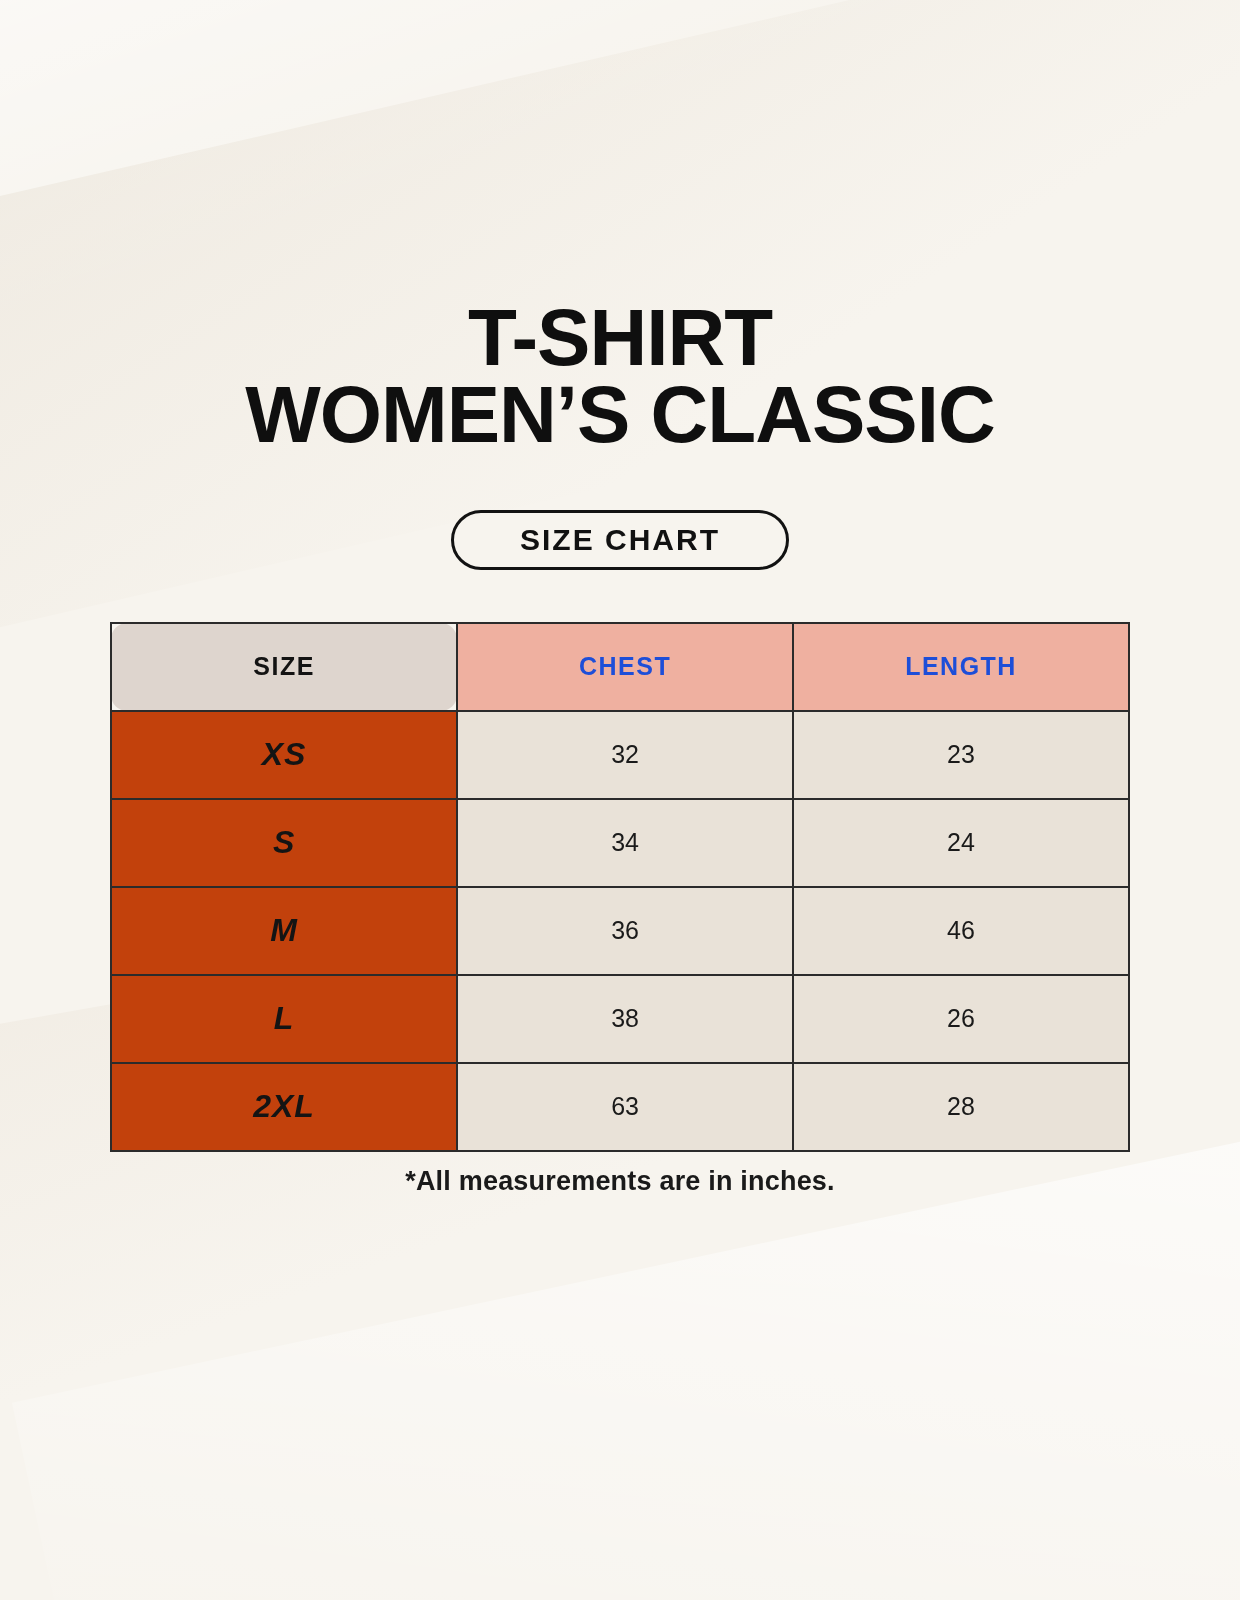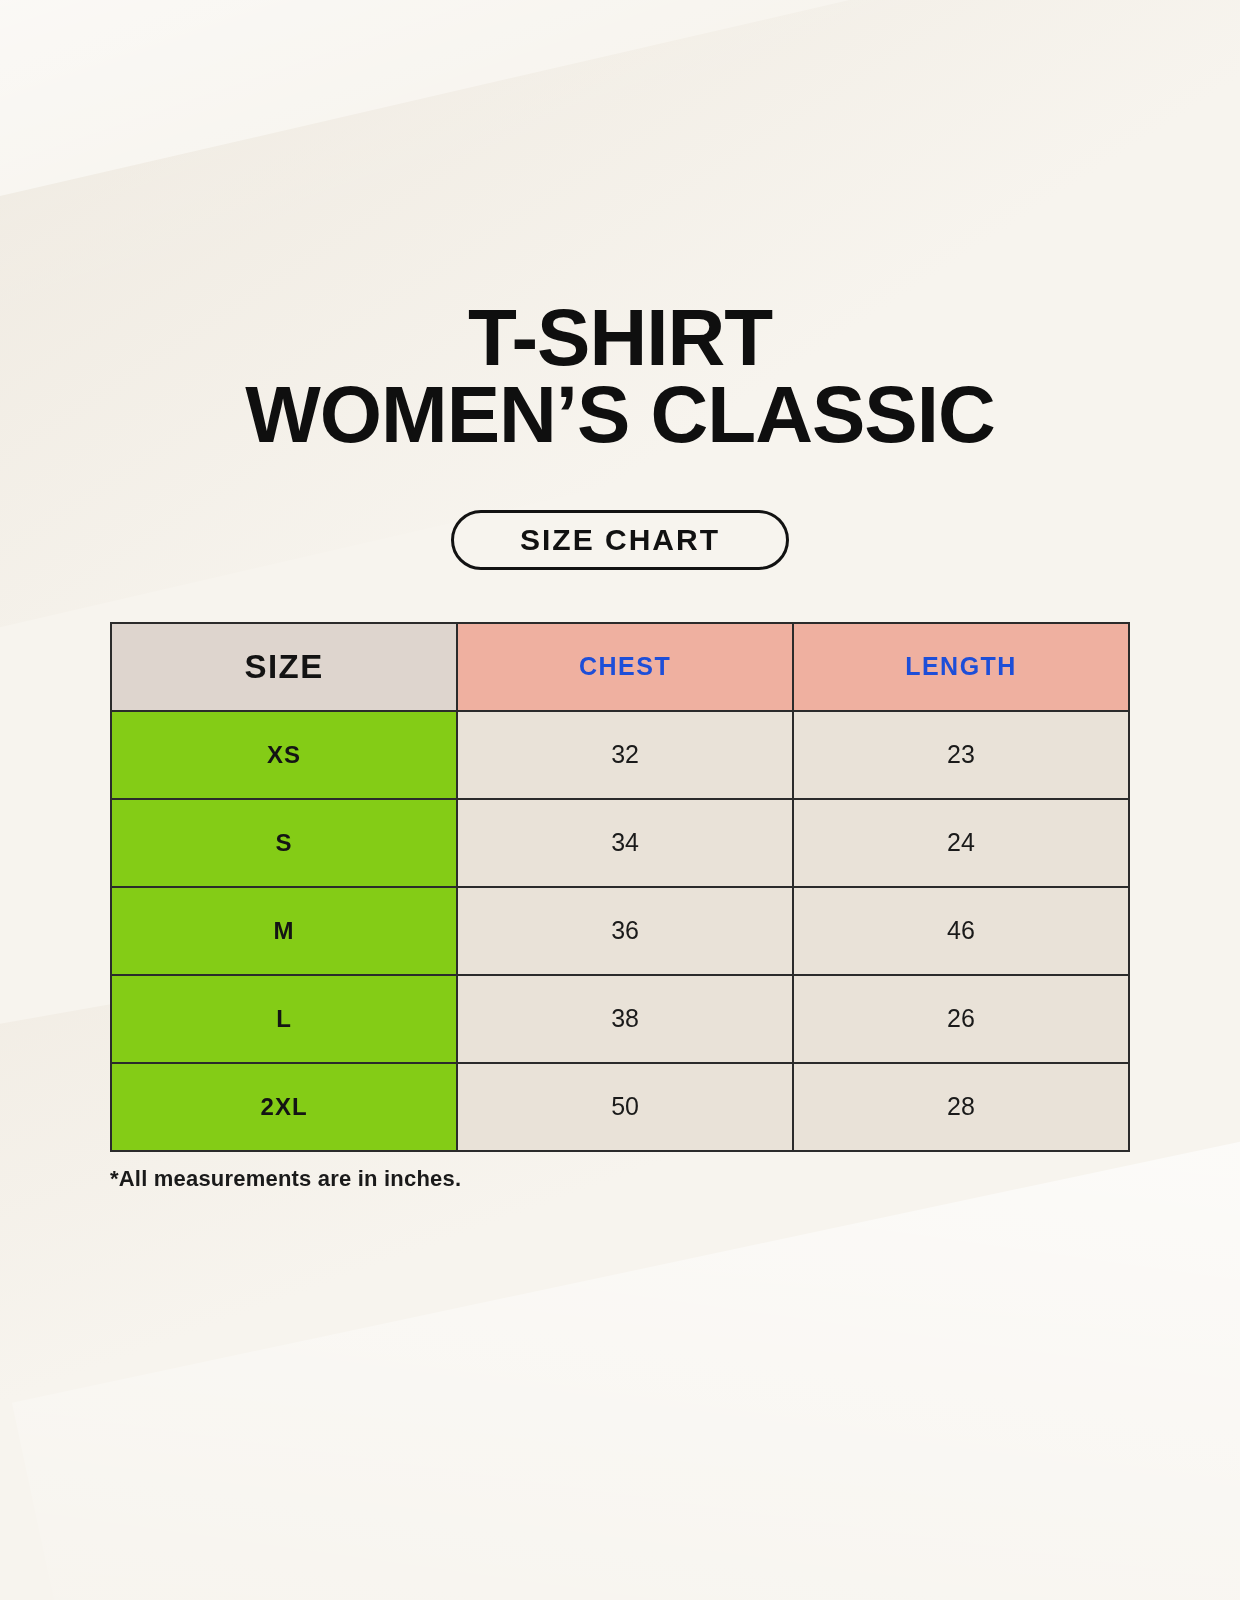--- a/index.html
+++ b/index.html
@@ -108,54 +108,56 @@
   }
   table.size-table th,
   table.size-table td {
     border: 2px solid #2b2b2b;
     height: 84px;
     text-align: center;
     vertical-align: middle;
   }
   th.head-size {
     background: #ded5ce;
-    font-size: 33px;
+    font-size: 25px;
     font-weight: 700;
     letter-spacing: 1.5px;
     color: #131313;
+    border-radius: 16px;
   }
   th.head-measure {
     background: #efb0a0;
     font-size: 25px;
     font-weight: 700;
     letter-spacing: 1.5px;
     color: #1d4ed8;
   }
   td.cell-size {
-    background: #84cc16;
-    font-size: 24px;
+    background: #c2410c;
+    font-size: 32px;
     font-weight: 700;
     letter-spacing: 1px;
     color: #141414;
+    font-style: italic;
   }
   td.cell-value {
     background: #e9e2d8;
     font-size: 25px;
     font-weight: 400;
     color: #1a1a1a;
   }
   col.col-size { width: 34%; }
   col.col-chest { width: 33%; }
   col.col-length { width: 33%; }
 
   .footnote {
     width: 1020px;
     margin: 14px auto 12px auto;
-    text-align: left;
-    font-size: 22px;
+    text-align: center;
+    font-size: 27px;
     font-weight: 600;
     color: #1a1a1a;
     letter-spacing: 0.2px;
   }
 </style>
 </head>
 <body>
 
 <div class="bg-sheen-a"></div>
 <div class="bg-sheen-b"></div>
@@ -203,21 +205,21 @@
           <td class="cell-value">36</td>
           <td class="cell-value">46</td>
         </tr>
         <tr>
           <td class="cell-size">L</td>
           <td class="cell-value">38</td>
           <td class="cell-value">26</td>
         </tr>
         <tr>
           <td class="cell-size">2XL</td>
-          <td class="cell-value">50</td>
+          <td class="cell-value">63</td>
           <td class="cell-value">28</td>
         </tr>
       </tbody>
     </table>
   </div>
 
   <div class="footnote">*All measurements are in inches.</div>
 
 </div>
 

